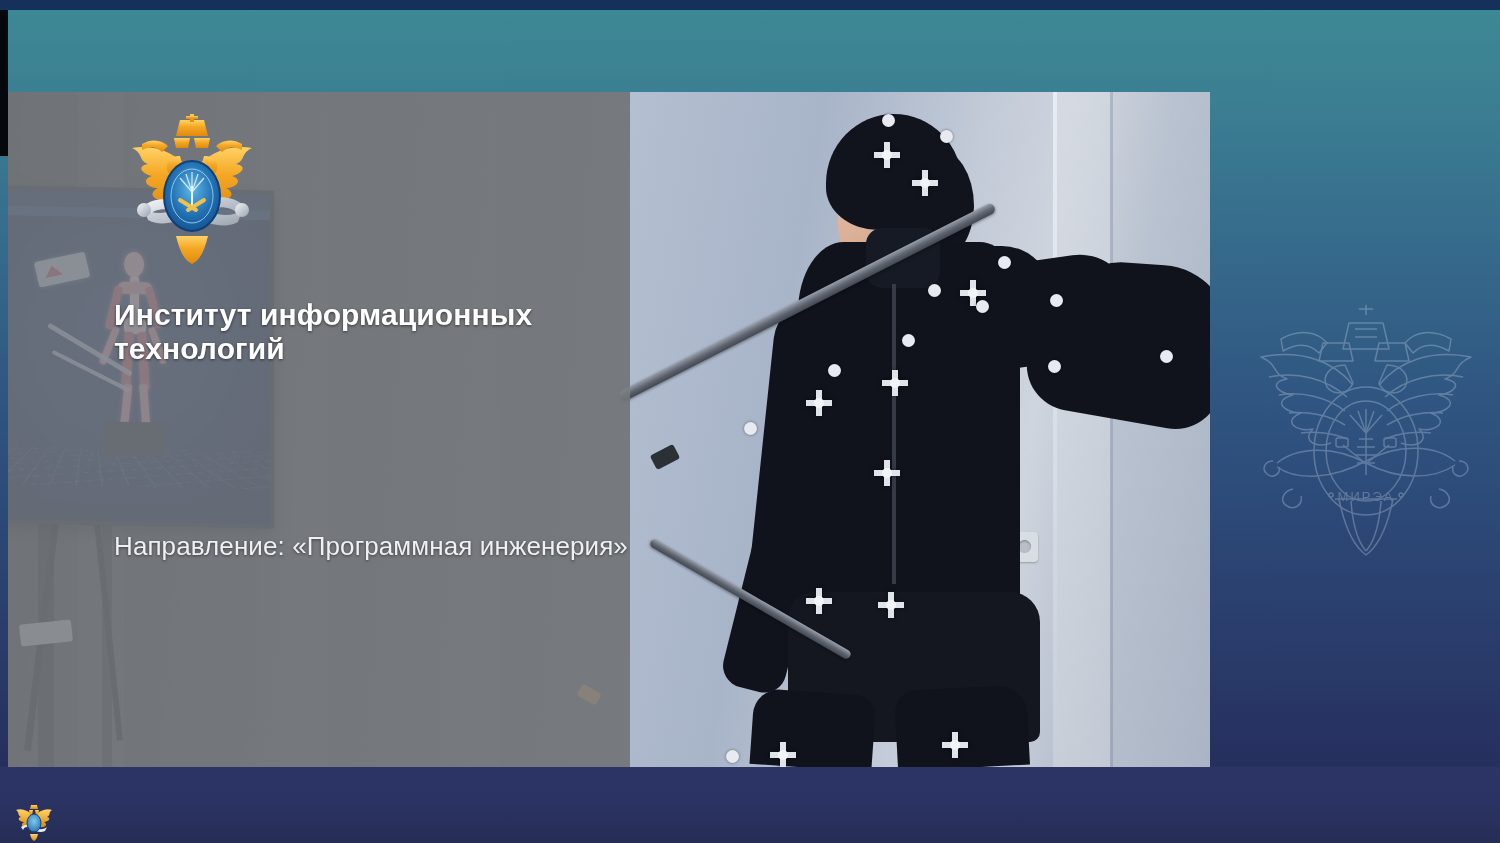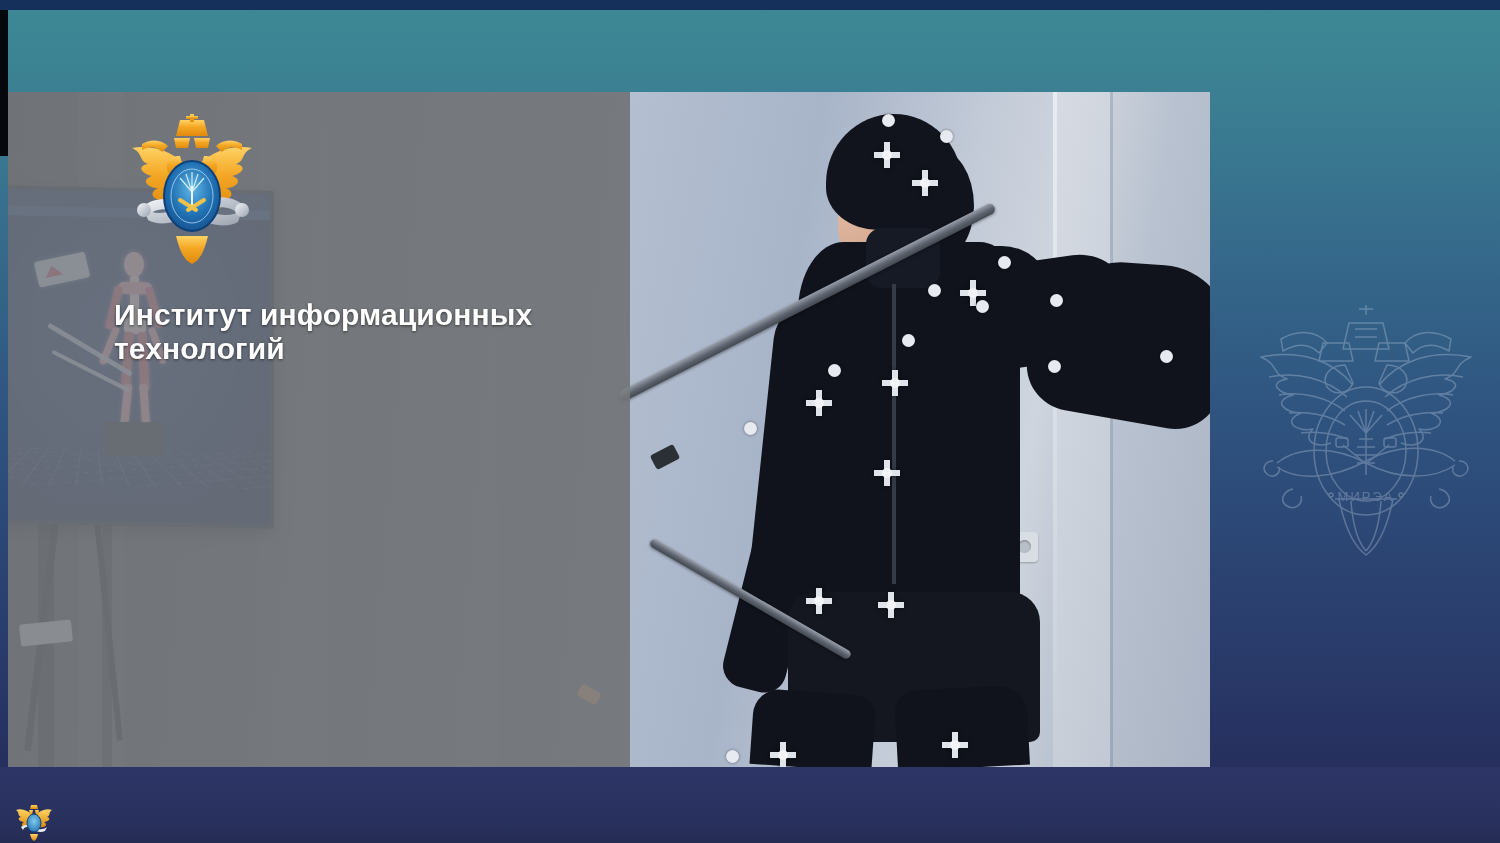--- a/index.html
+++ b/index.html
@@ -370,20 +370,21 @@
           <line x1="74" y1="78" x2="86" y2="64"></line>
         </g>
         <rect x="73" y="72" width="2" height="22" fill="#e6f4ff"></rect>
 
         <path d="M62 86 l16 10" stroke="#f0c14b" stroke-width="4" stroke-linecap="round"></path>
         <path d="M86 86 l-16 10" stroke="#f0c14b" stroke-width="4" stroke-linecap="round"></path>
       </svg>
     </div>
 
     <div class="slide-title">Институт информационных технологий</div>
+    <div class="slide-subtitle">Направление: «Программная инженерия»</div>
   </div>
 
   <div class="watermark">
     <svg viewBox="0 0 262 272" width="262" height="272" aria-hidden="true">
       <g fill="none" stroke="#cfdcee" stroke-width="1.5" stroke-linejoin="round">
 
         <path d="M131 12 v10 M124 16 h14"></path>
         <path d="M114 30 h34 l6 26 h-46 Z"></path>
         <path d="M120 36 h22 M120 44 h22"></path>
         <path d="M88 50 h26 l4 18 h-34 Z"></path>

